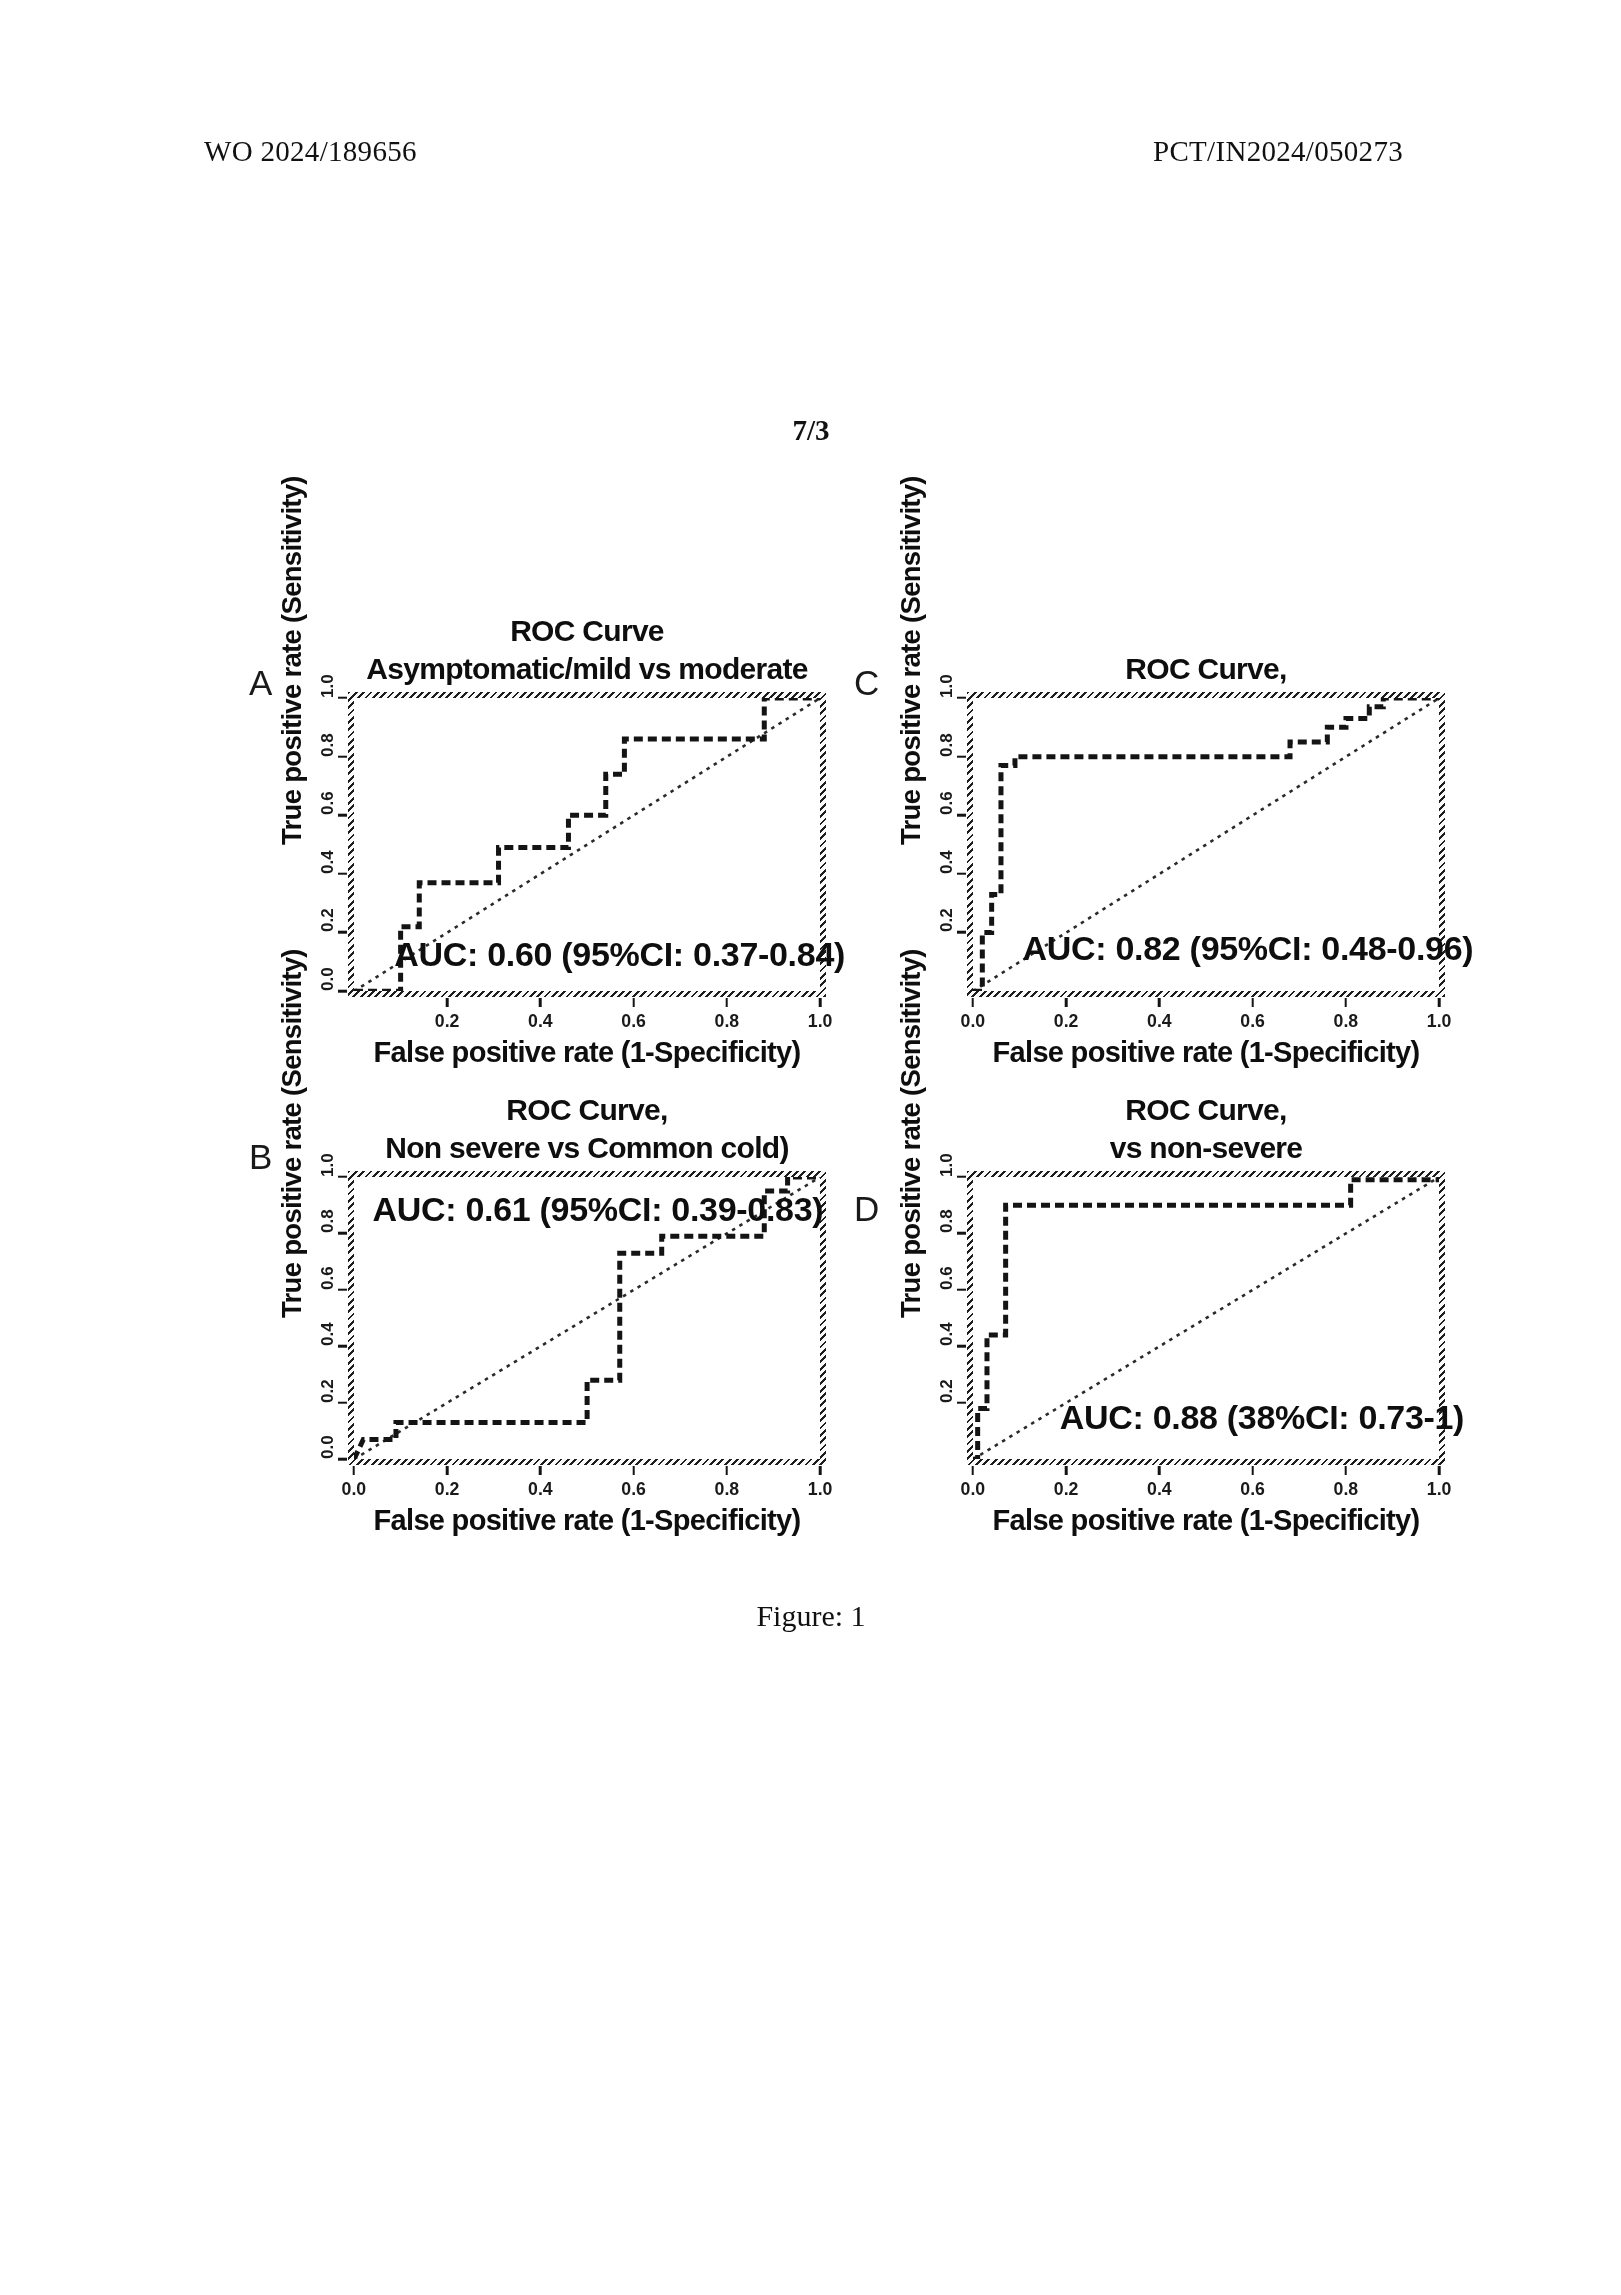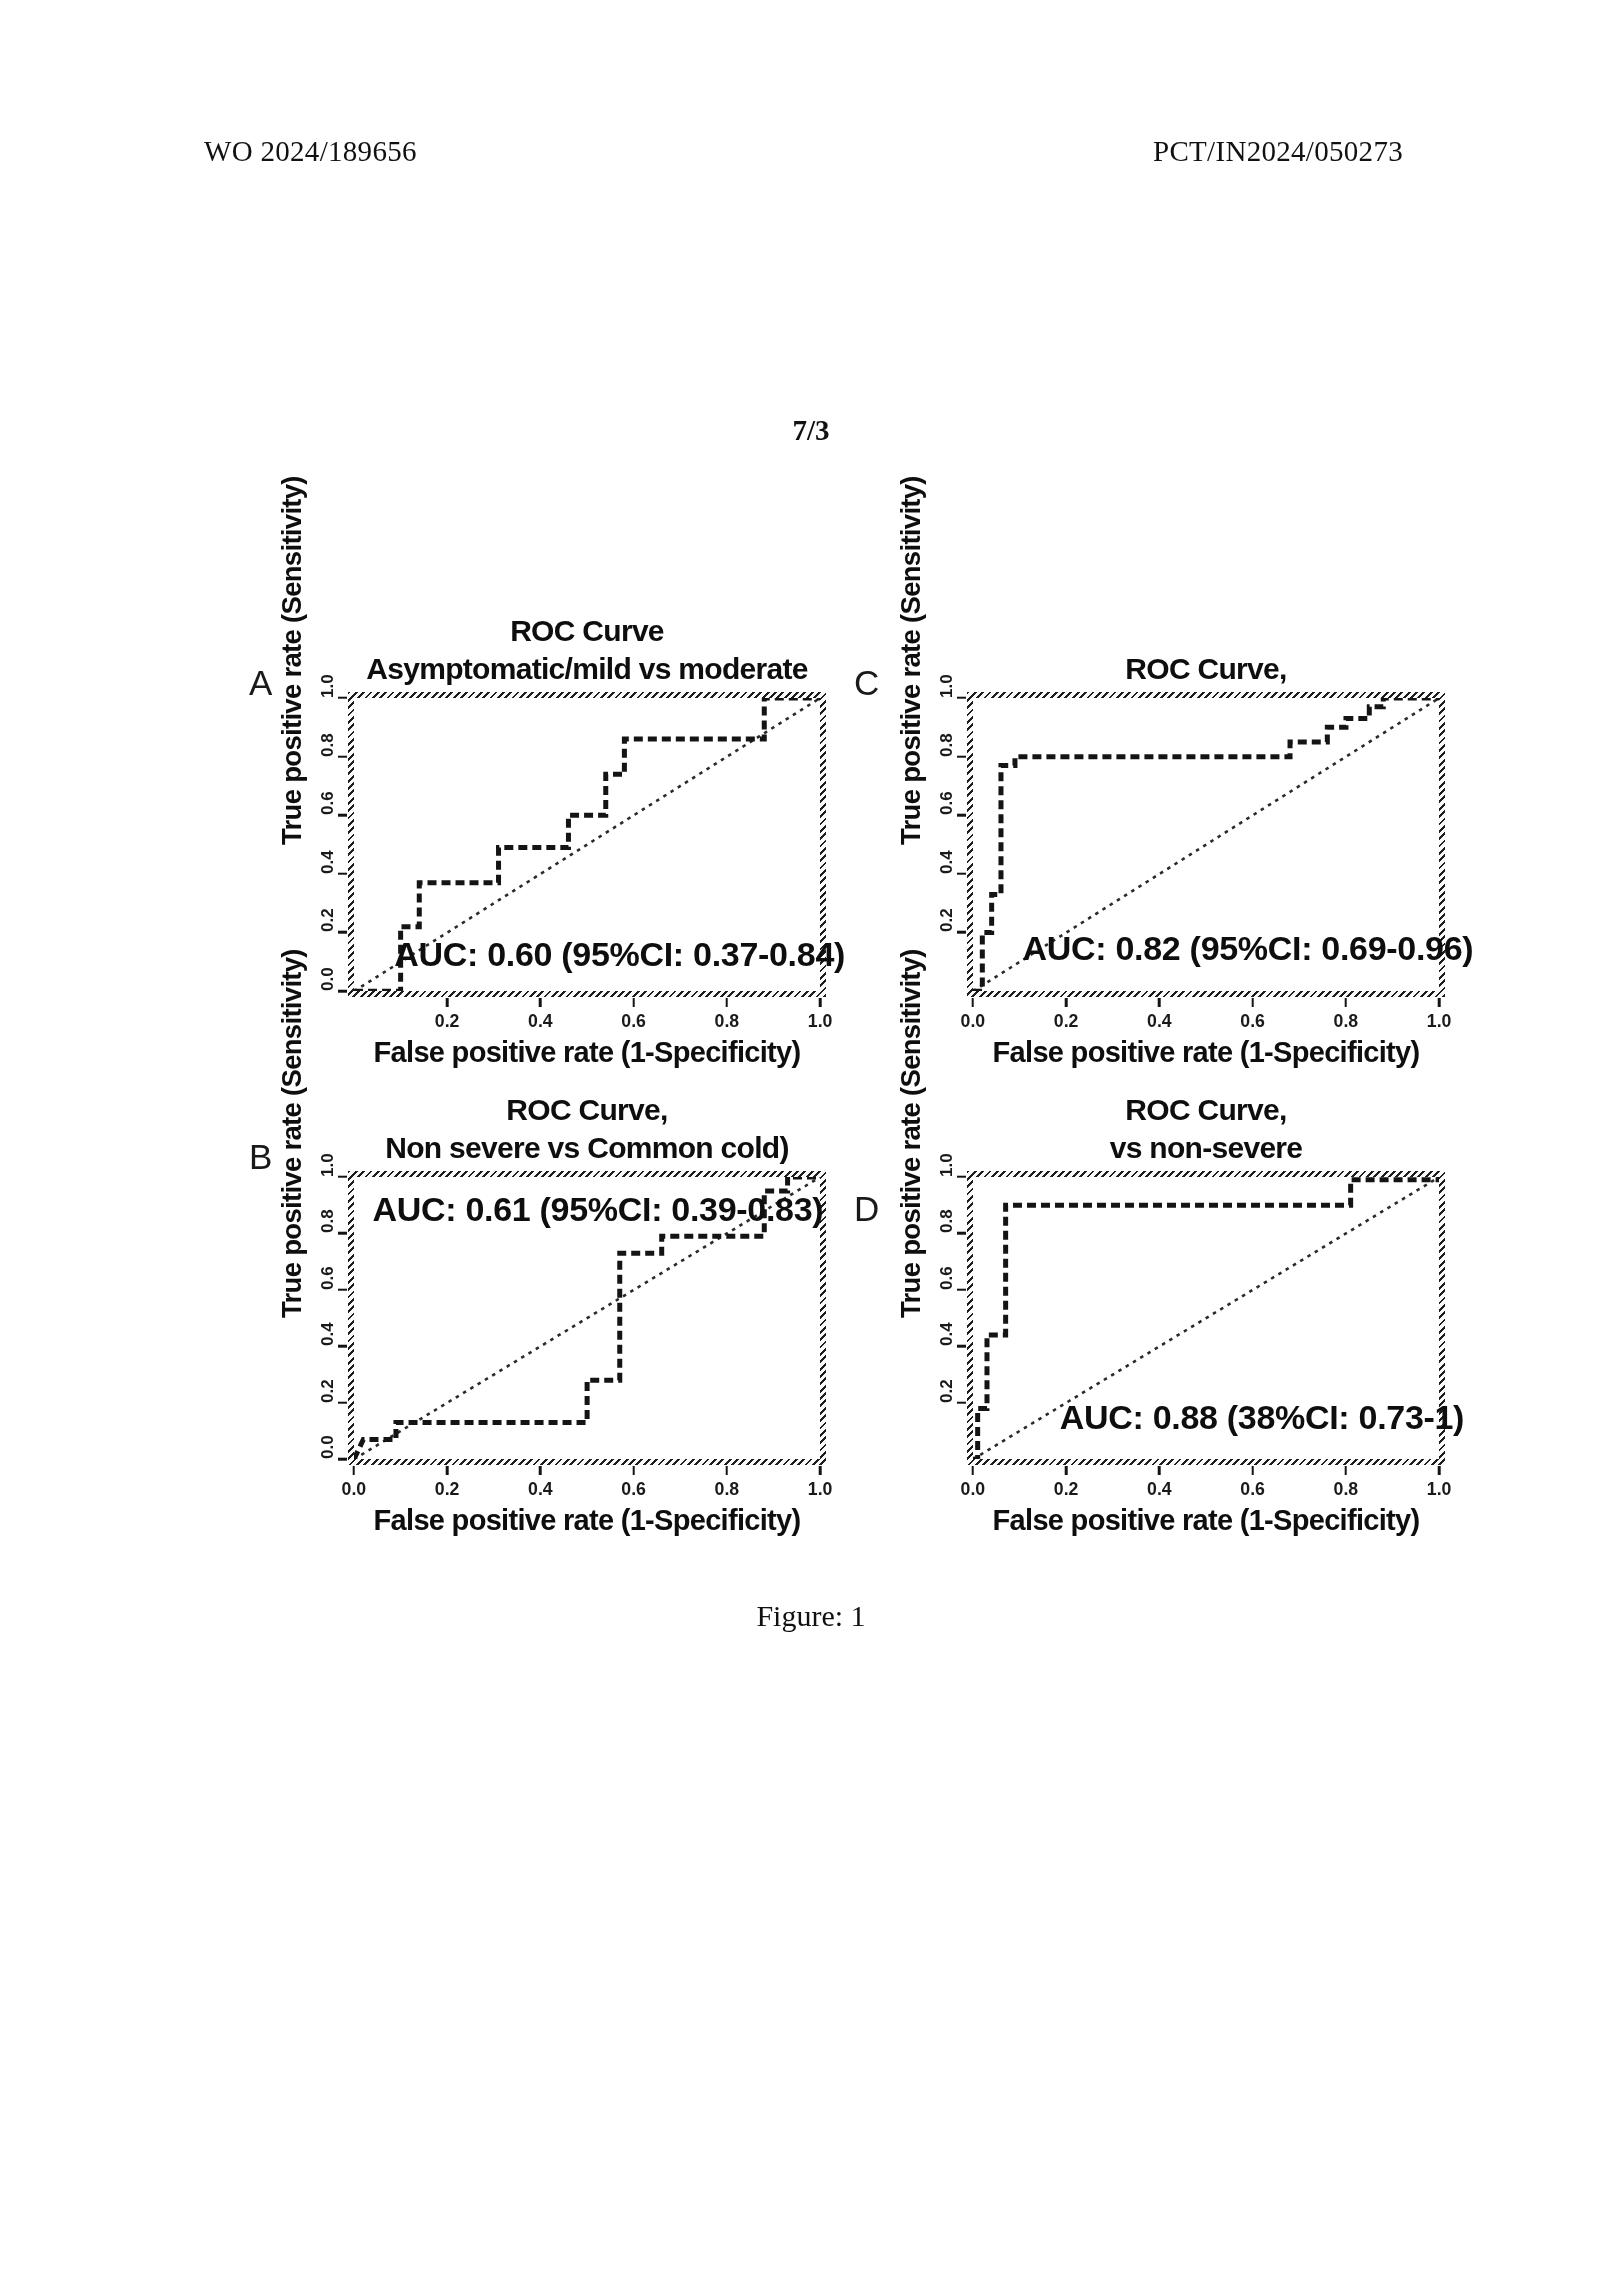--- a/index.html
+++ b/index.html
@@ -166,21 +166,21 @@
     </div>
     <div class="ylabel-anchor">
         <span>True positive rate (Sensitivity)</span>
       </div>
     <div class="plot-frame">
       <div class="plot">
         <svg class="roc-svg" viewBox="0 0 100 100" preserveAspectRatio="none">
             <polyline points="0.00,100.00 100.00,0.00" class="diag" vector-effect="non-scaling-stroke"></polyline>
             <polyline points="0.00,100.00 2.00,100.00 2.00,80.00 4.00,80.00 4.00,67.00 6.00,67.00 6.00,23.00 9.00,23.00 9.00,20.00 12.00,20.00 68.00,20.00 68.00,15.00 76.00,15.00 76.00,10.00 80.00,10.00 80.00,7.00 85.00,7.00 85.00,3.00 88.00,3.00 88.00,0.00 100.00,0.00" class="roc" vector-effect="non-scaling-stroke"></polyline>
           </svg>
-        <div class="auc">AUC: 0.82 (95%CI: 0.69-0.96)</div>
+        <div class="auc">AUC: 0.82 (95%CI: 0.48-0.96)</div>
       </div>
     </div>
     <div class="y-ticks">
         <span class="tickmark-y" style="top: 80%;"></span>
         <span class="ticklab-y" style="top: 80%;">
           <span>0.2</span>
         </span>
         <span class="tickmark-y" style="top: 60%;"></span>
         <span class="ticklab-y" style="top: 60%;">
           <span>0.4</span>

